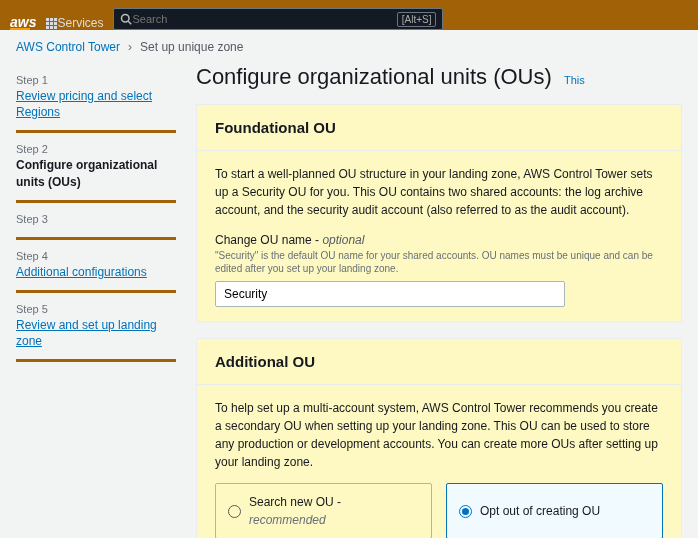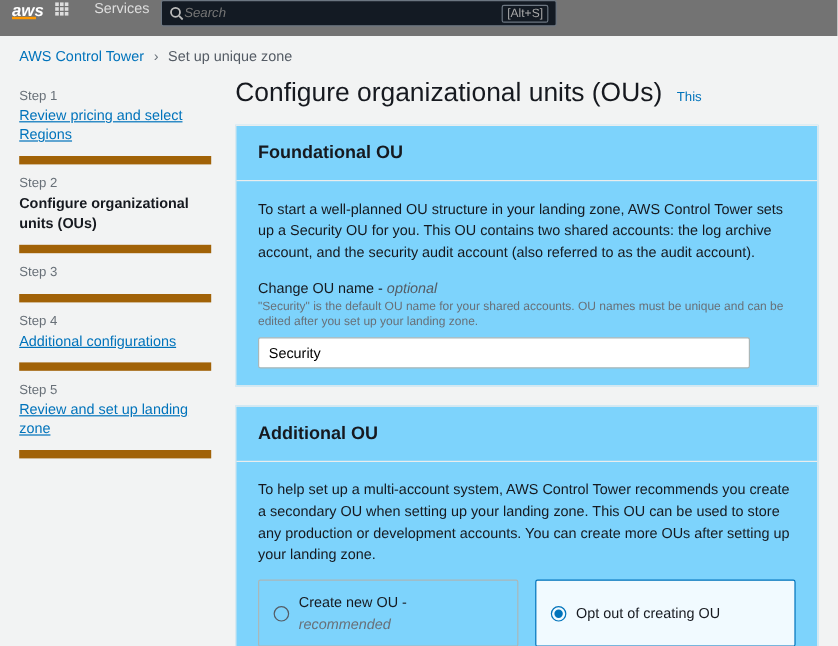--- a/index.html
+++ b/index.html
@@ -1,49 +1,49 @@
 <!DOCTYPE html>
 <html><head>
 <meta charset="utf-8">
 <style>
 *{box-sizing:border-box;margin:0;padding:0;font-family:"Amazon Ember","Helvetica Neue",Arial,sans-serif}
 body{background:#f2f3f3;color:#16191f;font-size:13px}
-.topnav{background:#737373;height:30px;display:flex;align-items:flex-start;padding:0 10px;gap:10px}
+.topnav{background:#a16207;height:30px;display:flex;align-items:flex-end;padding:0 10px;gap:10px}
 .logo{color:#fff;font-weight:700;font-size:14px;font-style:italic}
 .logo-sub{width:20px;height:2px;background:#f90;margin-top:-2px}
-.services-btn{display:flex;align-items:center;gap:21px;color:#ddd;cursor:pointer;font-size:12px}
+.services-btn{display:flex;align-items:center;gap:0;color:#ddd;cursor:pointer;font-size:12px}
 .grid-icon{display:grid;grid-template-columns:repeat(3,3px);grid-template-rows:repeat(3,3px);gap:1px}
 .grid-icon span{background:#ddd}
 .searchwrap{flex:1;max-width:330px;position:relative;display:flex;align-items:center;background:#131a23;border:1px solid #6c7681;border-radius:2px;height:22px;padding:0 6px}
-.searchwrap input{flex:1;background:transparent;border:none;color:#ddd;font-size:11px;outline:none;font-style:italic}
+.searchwrap input{flex:1;background:transparent;border:none;color:#ddd;font-size:11px;outline:none;}
 .search-icon{width:12px;height:12px;stroke:#bbb;fill:none;stroke-width:2}
 .shortcut{color:#aaa;font-size:10px;border:1px solid #6c7681;padding:1px 4px;border-radius:2px}
 .breadcrumb{padding:10px 16px;font-size:12px;display:flex;align-items:flex-end;gap:8px}
 .breadcrumb a{color:#0073bb;text-decoration:none}
 .breadcrumb .sep{color:#687078}
 .breadcrumb .cur{color:#545b64}
 .layout{display:flex;gap:20px;padding:0 16px 16px 16px;align-items:flex-start}
 .sidebar{width:160px;flex-shrink:0}
-.step{padding:10px 0;border-bottom:7px solid #a16207}
+.step{padding:10px 0;border-bottom:3px solid #a16207}
 .step-num{font-size:11px;color:#687078;margin-bottom:2px}
 .step-title{font-size:12px;color:#0073bb;line-height:1.35}
 .step-title a{color:#0073bb;text-decoration:underline;text-decoration-color:#0073bb;cursor:pointer}
 .step.active .step-title{color:#16191f;font-weight:700}
 .main{flex:1;min-width:0}
 h1{font-size:22px;font-weight:400;margin-bottom:14px}
 .info{color:#0073bb;font-size:11px;text-decoration:none;margin-left:6px;cursor:pointer}
-.panel{background:#7dd3fc;border:1px solid #eaeded;margin-bottom:16px}
+.panel{background:#fef9c3;border:1px solid #eaeded;margin-bottom:16px}
 .panel-head{padding:14px 18px;border-bottom:1px solid #eaeded}
 .panel-head h2{font-size:15px;font-weight:700}
 .panel-body{padding:14px 18px;font-size:12px;color:#16191f;line-height:1.5}
 .panel-body p{margin-bottom:12px}
 .field-label{font-size:12px;margin-bottom:0}
 .field-label i{font-style:italic;color:#545b64}
 .field-hint{font-size:10px;color:#687078;margin-bottom:6px;line-height:1.3}
-.text-input{width:410px;max-width:100%;padding:5px 8px;border:1px solid #aab7b8;border-radius:2px;font-size:12px}
+.text-input{width:350px;max-width:100%;padding:5px 8px;border:1px solid #aab7b8;border-radius:2px;font-size:12px}
 .radio-row{display:flex;gap:14px;margin:12px 0 14px 0}
 .radio-tile{flex:1;border:1px solid #aab7b8;border-radius:2px;padding:9px 12px;display:flex;align-items:center;gap:8px;cursor:pointer;font-size:12px}
 .radio-tile.selected{border-color:#0073bb;background:#f1faff}
 .radio-outer{width:13px;height:13px;border:1px solid #545b64;border-radius:50%;flex-shrink:0;display:flex;align-items:center;justify-content:center}
 .radio-tile.selected .radio-outer{border-color:#0073bb}
 .radio-inner{width:7px;height:7px;border-radius:50%;background:#0073bb}
 .radio-tile em{font-style:italic;color:#687078}
 </style>
 </head>
 <body>
@@ -128,21 +128,21 @@
 
     <div class="panel">
       <div class="panel-head">
           <h2>Additional OU</h2>
         </div>
       <div class="panel-body">
         <p>To help set up a multi-account system, AWS Control Tower recommends you create a secondary OU when setting up your landing zone. This OU can be used to store any production or development accounts. You can create more OUs after setting up your landing zone.</p>
         <div class="radio-row">
           <div class="radio-tile">
             <div class="radio-outer"></div>
-            <div><span>Create new OU - </span><em>recommended</em></div>
+            <div><span>Search new OU - </span><em>recommended</em></div>
           </div>
           <div class="radio-tile selected">
             <div class="radio-outer">
                 <div class="radio-inner"></div>
               </div>
             <div>Opt out of creating OU</div>
           </div>
         </div>
 
       </div>

